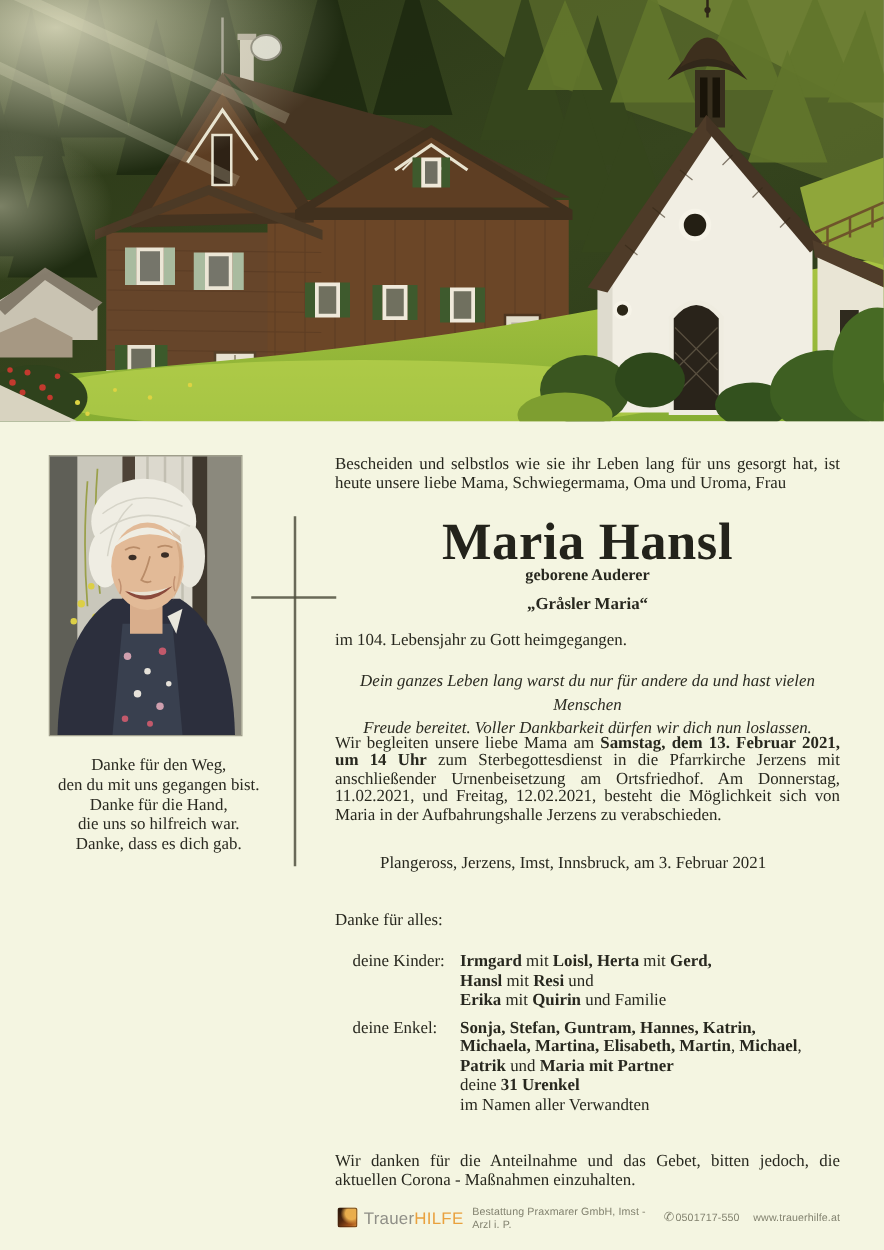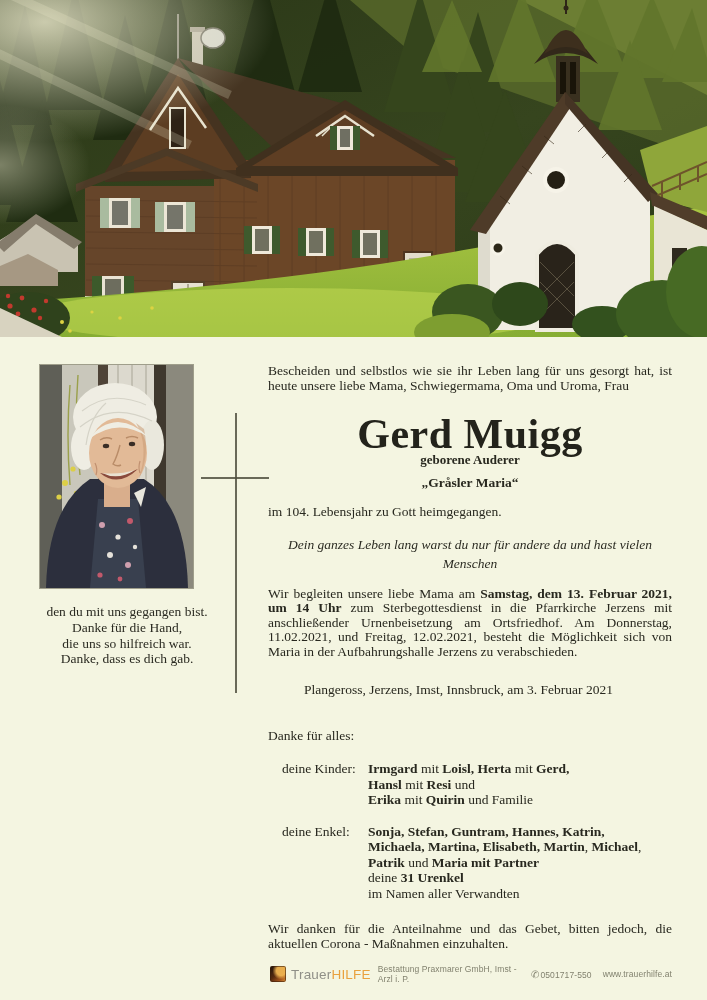--- a/index.html
+++ b/index.html
@@ -27,21 +27,21 @@
   .name{top:411px;text-align:center;font-size:42px;line-height:46px;font-weight:bold;letter-spacing:.5px;color:#23231b;}
   .birthname{top:452px;text-align:center;font-size:13px;font-weight:bold;}
   .nickname{top:475px;text-align:center;font-size:13.5px;font-weight:bold;}
   .passing{top:504px;font-size:13.5px;}
   .quote{top:536px;text-align:center;font-style:italic;font-size:13.5px;line-height:18.5px;color:#2b2b22;}
   .funeral{top:587px;text-align:justify;font-size:13.5px;line-height:14.4px;}
   .dateline{top:682px;font-size:13.5px;margin-left:36px;}
   .thanks{top:728px;font-size:13.5px;}
   .family{top:761px;font-size:13.5px;line-height:15.5px;}
   .fam-row{display:flex;}
-  .fam-row.enkel{margin-top:16px;}
+  .fam-row.enkel{margin-top:6px;}
   .fam-label{width:100px;padding-left:14px;box-sizing:border-box;flex:none;}
   .fam-values{flex:1;}
   .closing{top:922px;text-align:justify;font-size:13.5px;line-height:14.6px;}
 
   .b{font-weight:bold;}
   p{margin:0;}
 
   .pub{
     position:absolute;left:270px;top:963px;width:402px;height:22px;
     display:flex;align-items:center;
@@ -357,35 +357,37 @@
     <path d="M55,98 Q58,104 56,110" stroke="#c09070" stroke-width="1.2" fill="none"></path>
     <path d="M100,96 Q98,103 100,108" stroke="#c09070" stroke-width="1.2" fill="none"></path>
   </g>
 </svg>
 </div>
 
 <div class="cross-v"></div>
 <div class="cross-h"></div>
 
 <div class="verse">
+  <div>Danke für den Weg,</div>
   <div>den du mit uns gegangen bist.</div>
   <div>Danke für die Hand,</div>
   <div>die uns so hilfreich war.</div>
   <div>Danke, dass es dich gab.</div>
 </div>
 
 <p class="col intro">Bescheiden und selbstlos wie sie ihr Leben lang für uns gesorgt hat, ist heute unsere liebe Mama, Schwiegermama, Oma und Uroma, Frau</p>
 
-<div class="col name">Gerd Muigg</div>
+<div class="col name">Maria Hansl</div>
 <div class="col birthname">geborene Auderer</div>
 <div class="col nickname">„Gråsler Maria“</div>
 <div class="col passing">im 104. Lebensjahr zu Gott heimgegangen.</div>
 
 <div class="col quote">
   <div>Dein ganzes Leben lang warst du nur für andere da und hast vielen Menschen</div>
+  <div>Freude bereitet. Voller Dankbarkeit dürfen wir dich nun loslassen.</div>
 </div>
 
 <p class="col funeral"><span>Wir begleiten unsere liebe Mama am </span><span class="b">Samstag, dem 13. Februar 2021, um 14 Uhr</span><span> zum Sterbegottesdienst in die Pfarrkirche Jerzens mit anschließender Urnenbeisetzung am Ortsfriedhof. Am Donnerstag, 11.02.2021, und Freitag, 12.02.2021, besteht die Möglichkeit sich von Maria in der Aufbahrungshalle Jerzens zu verabschieden.</span></p>
 
 <div class="col dateline">Plangeross, Jerzens, Imst, Innsbruck, am 3. Februar 2021</div>
 
 <div class="col thanks">Danke für alles:</div>
 
 <div class="col family">
   <div class="fam-row">

